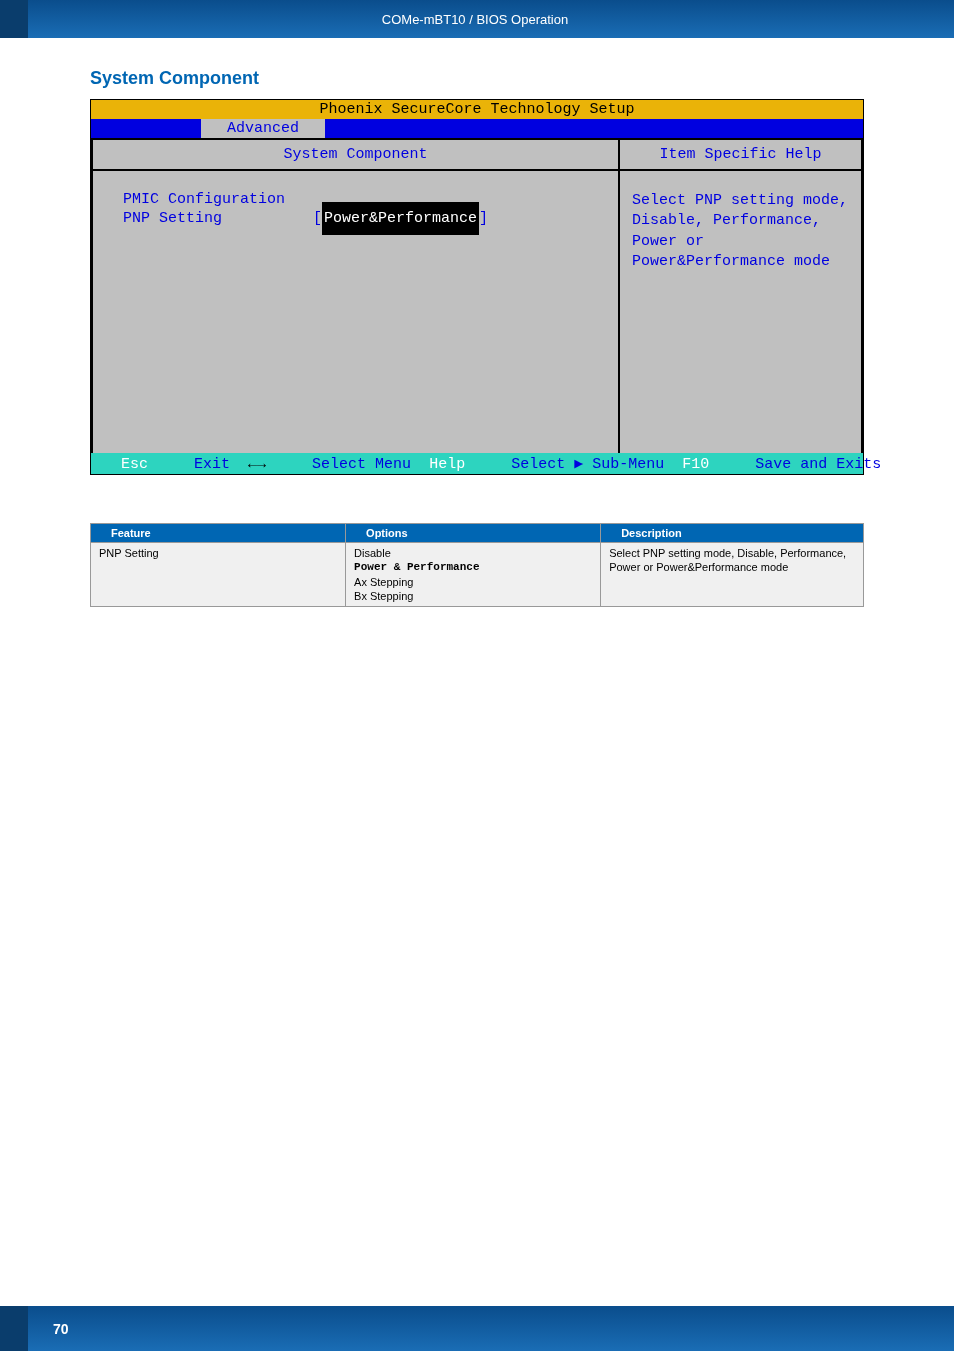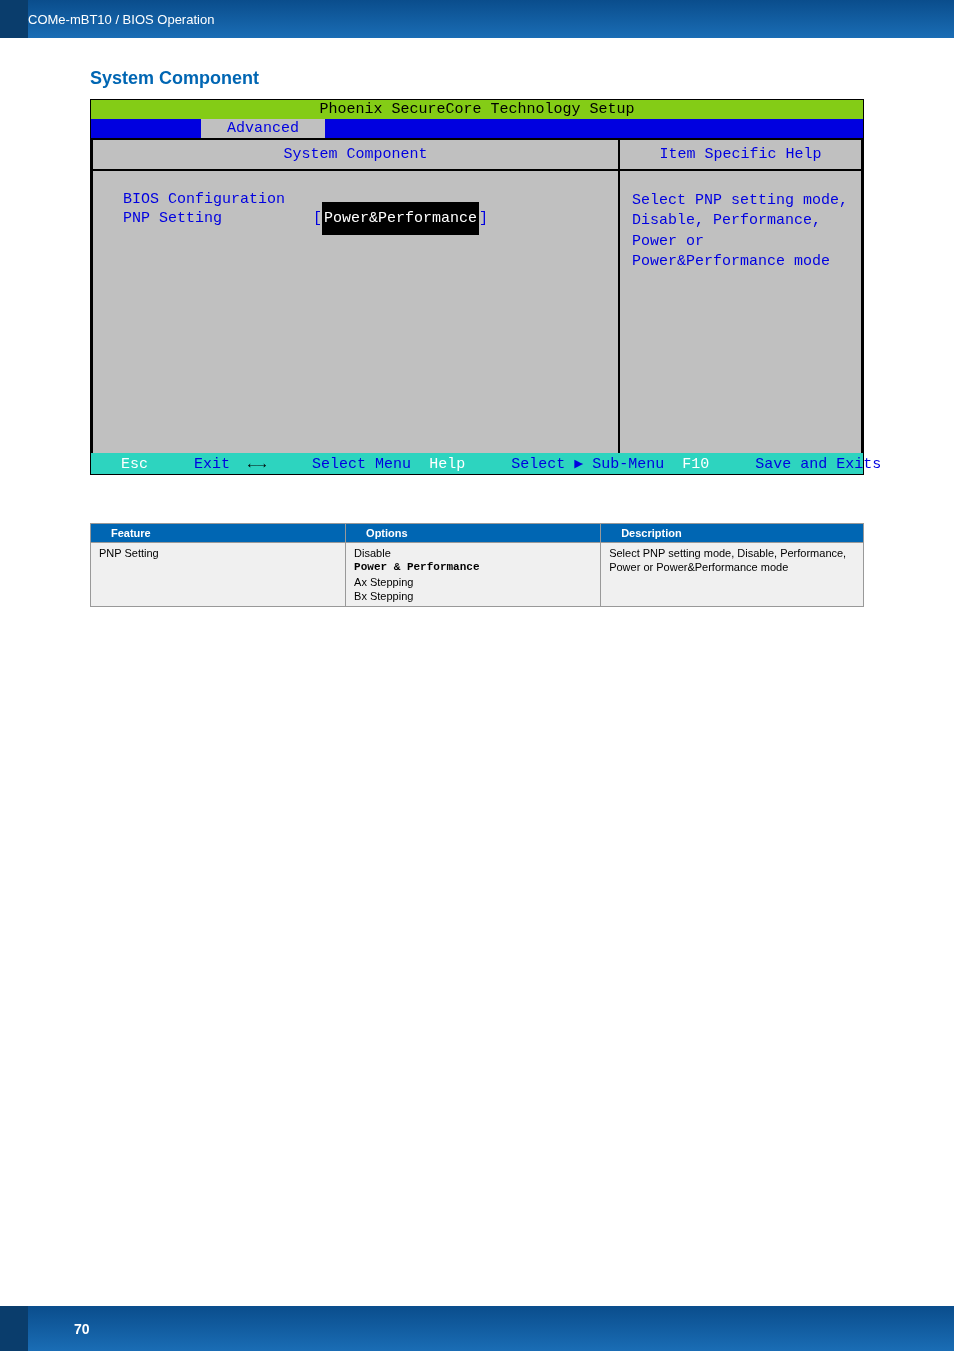--- a/index.html
+++ b/index.html
@@ -3,21 +3,21 @@
   <meta charset="utf-8">
   <style>
     * { margin: 0; padding: 0; box-sizing: border-box; }
     body { font-family: Arial, sans-serif; background: #fff; width: 954px; }
     
     .header-bar {
       background: linear-gradient(to bottom, #0a4d8c, #1a6db5);
       height: 38px;
       display: flex;
       align-items: center;
-      justify-content: flex-start;
+      justify-content: center;
       padding-right: 32px;
       border-left: 28px solid #0a3d6c;
     }
     .header-bar span { color: #fff; font-size: 13px; }
     
     .content {
       padding: 30px 90px 40px 90px;
     }
     
     .section-title {
@@ -28,21 +28,21 @@
     }
     
     .bios-screen {
       border: 1px solid #000;
       background: #c0c0c0;
       font-family: 'Courier New', monospace;
       font-size: 15px;
     }
     
     .bios-title {
-      background: #84cc16;
+      background: #eab308;
       color: #000;
       text-align: center;
       padding: 1px 0;
       font-size: 15px;
     }
     
     .bios-tabs {
       background: #0000e0;
       display: flex;
       padding-left: 110px;
@@ -149,21 +149,21 @@
     
     .footer-bar {
       position: fixed;
       bottom: 0;
       left: 0;
       width: 954px;
       height: 45px;
       background: linear-gradient(to bottom, #0a4d8c, #1a6db5);
       display: flex;
       align-items: center;
-      padding-left: 46px;
+      padding-left: 25px;
       border-left: 28px solid #0a3d6c;
     }
     .footer-bar span { color: #fff; font-size: 14px; font-weight: bold; }
   </style>
 </head>
 <body>
 
 <div class="header-bar">
   <span>COMe-mBT10 / BIOS Operation</span>
 </div>
@@ -174,21 +174,21 @@
   <div class="bios-screen">
     <div class="bios-title">Phoenix SecureCore Technology Setup</div>
     <div class="bios-tabs">
       <div class="bios-tab-active">Advanced</div>
     </div>
     <div class="bios-main">
       <div class="bios-left">
         <div class="bios-left-header">System Component</div>
         <div class="bios-left-content">
           <div class="bios-row">
-            <span class="bios-label">BIOS Configuration</span>
+            <span class="bios-label">PMIC Configuration</span>
           </div>
           <div class="bios-row">
             <span class="bios-label">PNP Setting</span>
             <span class="bios-value">[<span class="bios-value-hl">Power&amp;Performance</span>]</span>
           </div>
         </div>
       </div>
       <div class="bios-right">
         <div class="bios-right-header">Item Specific Help</div>
         <div class="bios-right-content">Select PNP setting mode, Disable, Performance, Power or Power&amp;Performance mode</div>

